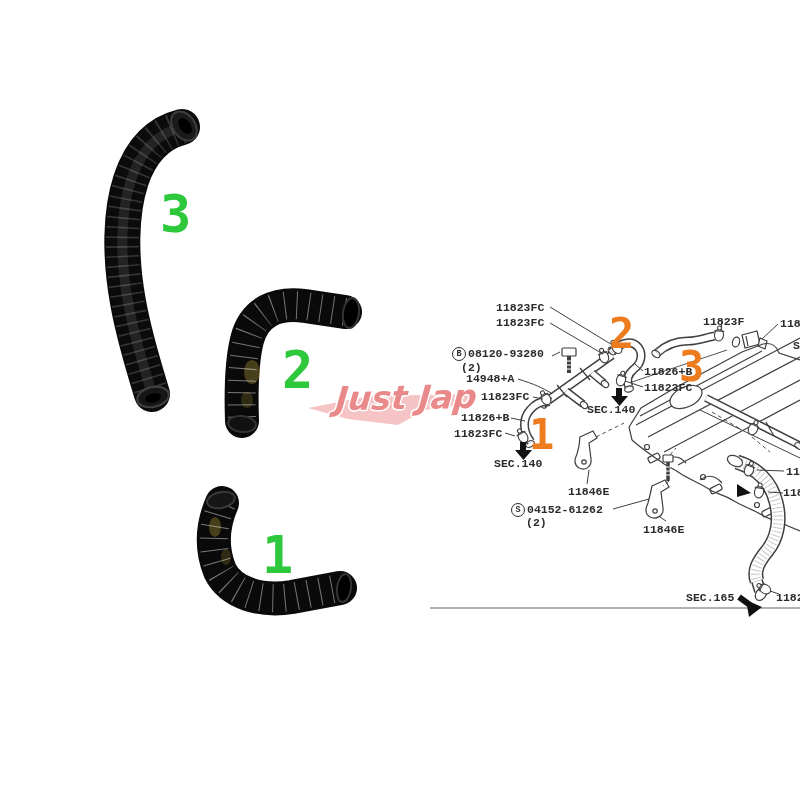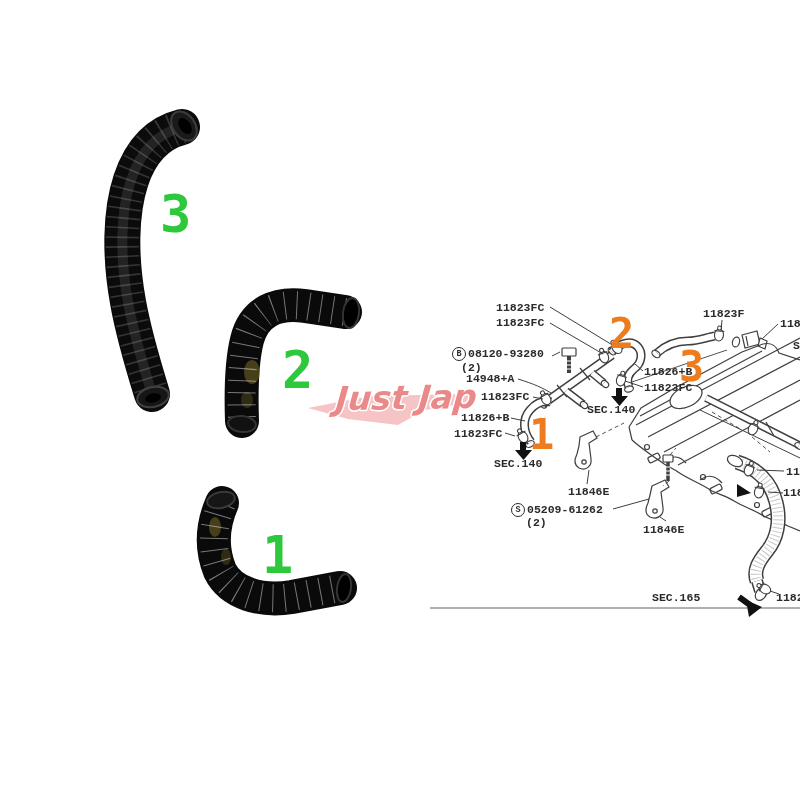--- a/index.html
+++ b/index.html
@@ -239,25 +239,25 @@
   <span class="lbl" style="left:481px;top:391px">11823FC</span>
   <span class="lbl" style="left:644px;top:366px">11826+B</span>
   <span class="lbl" style="left:644px;top:382px">11823FC</span>
   <span class="lbl" style="left:587px;top:404px">SEC.140</span>
   <span class="lbl" style="left:461px;top:412px">11826+B</span>
   <span class="lbl" style="left:454px;top:428px">11823FC</span>
   <span class="lbl" style="left:494px;top:458px">SEC.140</span>
   <span class="lbl" style="left:568px;top:486px">11846E</span>
   <span class="lbl row" style="left:511px;top:503px">
     <span class="circ">S</span>
-    <span>05209-61262</span>
+    <span>04152-61262</span>
   </span>
   <span class="lbl" style="left:526px;top:517px">(2)</span>
   <span class="lbl" style="left:643px;top:524px">11846E</span>
-  <span class="lbl" style="left:703px;top:308px">11823F</span>
-  <span class="lbl" style="left:652px;top:592px">SEC.165</span>
+  <span class="lbl" style="left:703px;top:316px">11823F</span>
+  <span class="lbl" style="left:686px;top:592px">SEC.165</span>
   <span class="lbl" style="left:780px;top:318px">118</span>
   <span class="lbl" style="left:793px;top:340px">S</span>
   <span class="lbl" style="left:786px;top:466px">118</span>
   <span class="lbl" style="left:783px;top:487px">1182</span>
   <span class="lbl" style="left:776px;top:592px">1182</span>
 
 </div>
 
 </body></html>

